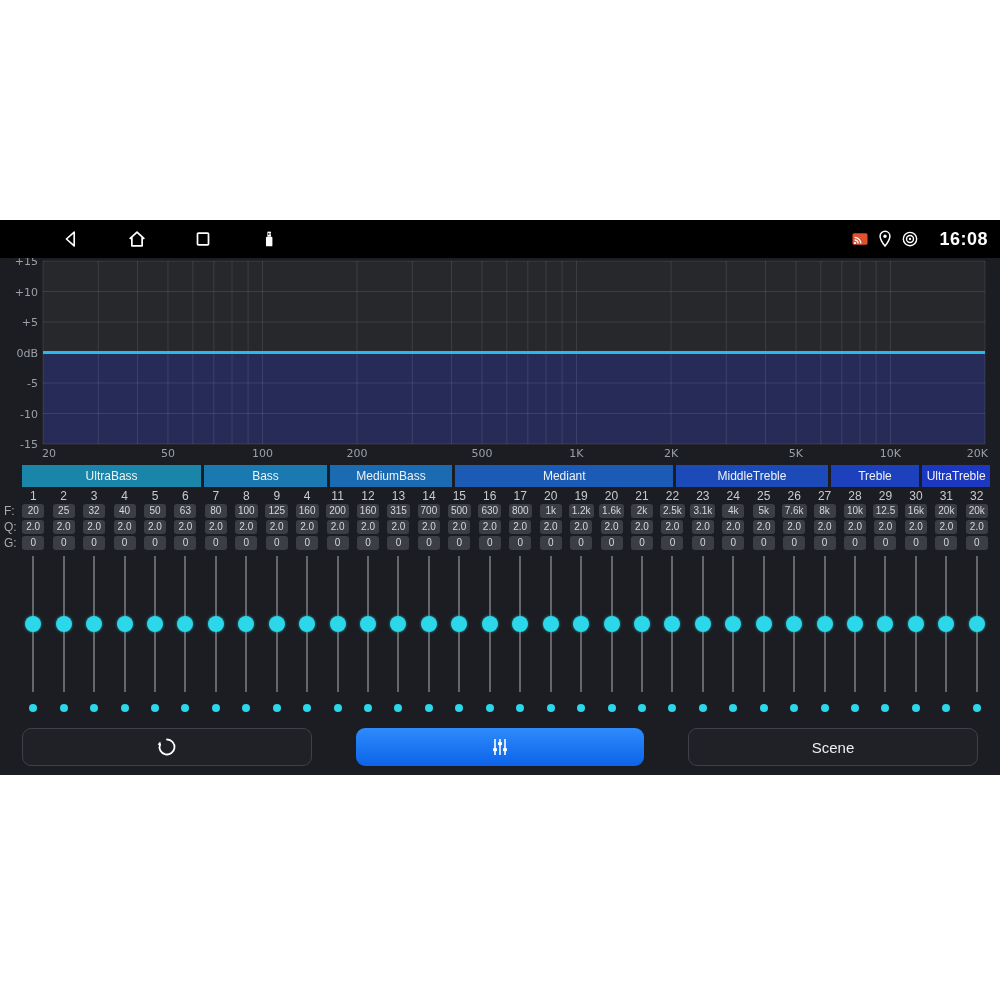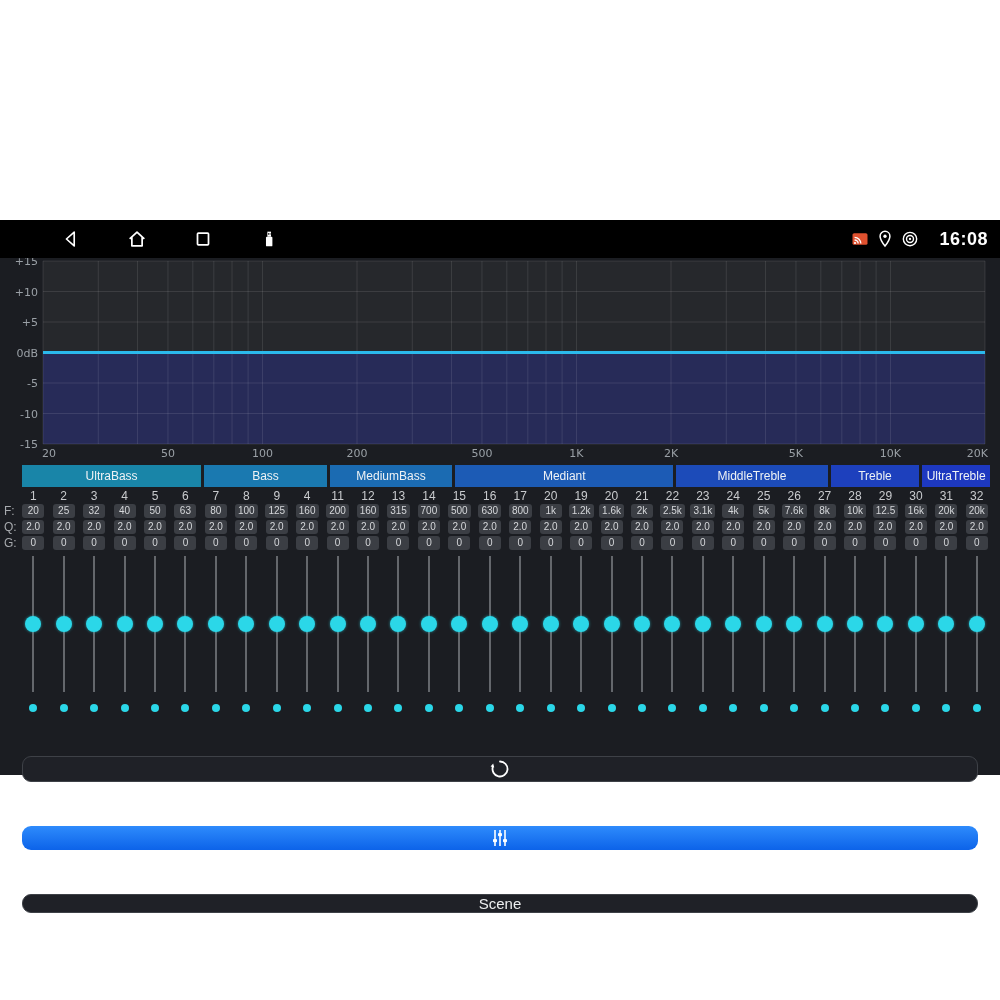--- a/index.html
+++ b/index.html
@@ -33,21 +33,21 @@
           background:#3b3e44; border-radius:3px; color:#d5d7da; font-size:10px; text-align:center; }
   .slider { position:relative; width:18px; height:136px; margin-top:4px; }
   .track { position:absolute; left:50%; top:0; width:2px; height:100%; margin-left:-1px; background:#64676c; }
   .knob { position:absolute; left:50%; width:16px; height:16px; margin-left:-8px; border-radius:50%;
           background:#2bd7e8; box-shadow:0 0 3px rgba(43,215,232,.6); }
   .dot { width:8px; height:8px; margin-top:12px; border-radius:50%; background:#2bd7e8; }
   .fqg-labels { position:absolute; left:4px; top:246px; }
   .fqg-labels div { height:16px; line-height:14px; font-size:12px; color:#a7aaae; }
 
   
-  .btn-row { position:absolute; top:498px; left:22px; right:22px; display:flex; gap:44px;flex-direction:column; }
+  .btn-row { position:absolute; top:470px; left:22px; right:22px; display:flex; gap:44px; }
   .btn { flex:1; height:38px; display:flex; align-items:center; justify-content:center;
          background:#1f2127; border:1.5px solid #3e4147; border-radius:9px; cursor:pointer;
          color:#eceeef; font-size:15px; font-family:"Liberation Sans","DejaVu Sans",sans-serif; }
   .btn svg { width:24px; height:24px; display:block; }
   .btn.active { background:linear-gradient(180deg,#2e8bfc 0%,#0c63e9 100%); border:none; }
 </style>
 </head>
 <body>
 
 <div class="white-pad-top"></div>

